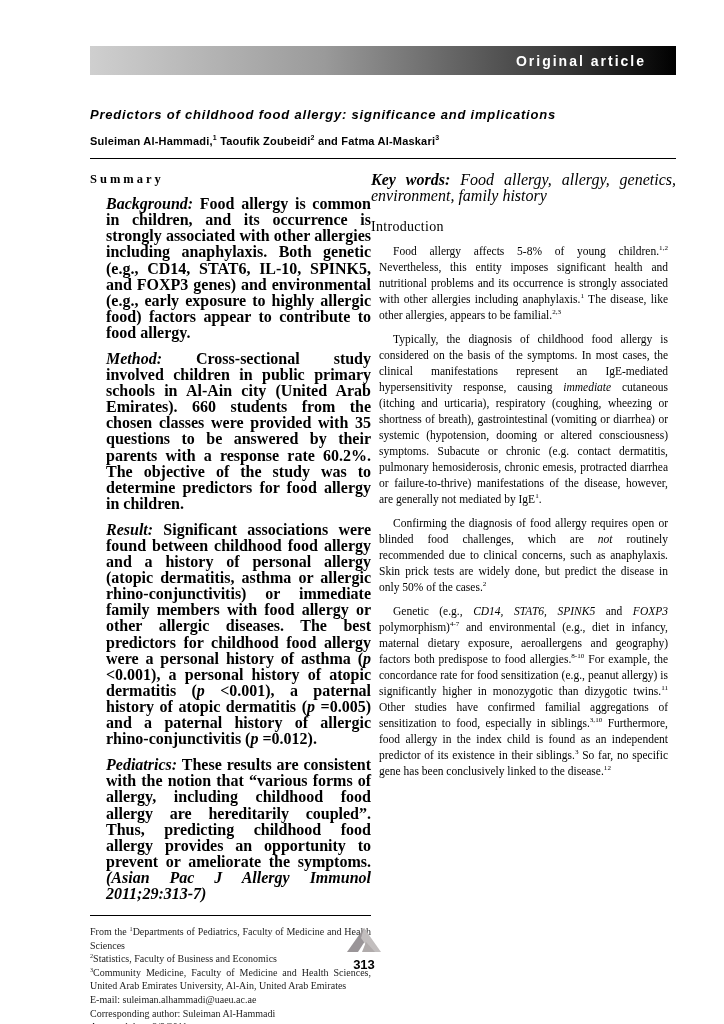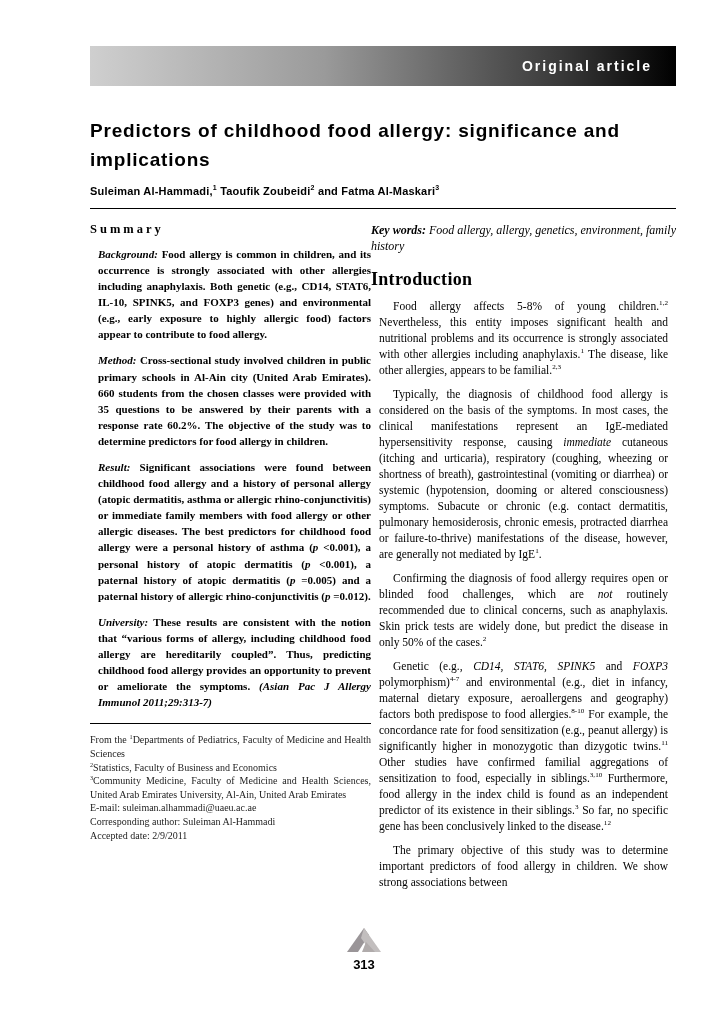--- a/index.html
+++ b/index.html
@@ -7,68 +7,69 @@
     position:relative;
     width:724px; height:1024px;
     background:#ffffff;
     box-sizing:border-box;
     padding:46px 48px 0 90px;
     overflow:hidden;
     font-family:"Liberation Serif", serif;
     color:#000;
   }
   .banner {
-    height:40px;
+    height:29px;
     background:linear-gradient(90deg, #cfcfcf 0%, #9a9a9a 40%, #3a3a3a 80%, #000 100%);
     display:flex; align-items:center; justify-content:flex-end;
-    padding-right:24px;
+    padding-right:30px;
   }
   .banner span {
     font-family:"Liberation Sans", sans-serif;
     font-weight:bold; font-size:14px; letter-spacing:2px; color:#ffffff;
   }
   .title {
     margin:30px 0 0 0;
     max-width:575px;
     font-family:"Liberation Sans", sans-serif;
-    font-size:19px; font-weight:bold; letter-spacing:0.8px;
+    font-size:13px; font-weight:bold; letter-spacing:0.8px;
     line-height:1.55;
+    font-style:italic;
   }
   .authors {
     margin-top:10px;
     font-family:"Liberation Sans", sans-serif;
     font-size:11px; font-weight:bold; letter-spacing:0.2px;
   }
   .authors sup { font-size:7px; }
   .head-rule { border:none; border-top:1.5px solid #000; margin:11px 0 13px 0; }
   .columns { display:flex; }
   .col-left  { width:281px; flex:none; }
   .col-right { flex:1; }
 
   
   .summary-heading {
     font-weight:bold; font-size:12.5px; letter-spacing:3px; margin:0 0 9px 0;
   }
   .sum-para {
-    font-weight:bold; font-size:11px; line-height:16.1px;
-    text-align:justify; margin:0 0 10px 8px;
+    font-weight:bold; font-size:16px; line-height:16.1px;
+    text-align:justify; margin:0 0 10px 16px;
   }
   .para-label { font-style:italic; }
   .foot-rule { border:none; border-top:1px solid #000; margin:13px 0 9px 0; }
   .footnotes p {
     font-size:10px; line-height:13.6px; margin:0; color:#1c1c1c; text-align:justify;
   }
 
   
   .keywords {
-    font-style:italic; font-size:12px; line-height:16px;
+    font-style:italic; font-size:16px; line-height:16px;
     text-align:justify; margin:0 0 15px 0;
   }
   .kw-label { font-weight:bold; }
-  .intro-heading { font-size:18px; font-weight:bold; margin:0 0 2px 0; letter-spacing:0.3px; }
+  .intro-heading { font-size:14px; font-weight:normal; margin:0 0 2px 0; letter-spacing:0.3px; }
   .body-para {
     font-size:11.5px; line-height:16px; text-align:justify;
     margin:8px; text-indent:14px;
   }
   sup { font-size:0.62em; vertical-align:super; line-height:0; }
 
   
   .footer { position:absolute; left:4px; right:0; bottom:52px; text-align:center; }
   .logo { display:block; margin:0 auto 2px auto; }
   .page-number {
@@ -95,21 +96,21 @@
 
     <div class="col-left">
       <div class="summary-heading">Summary</div>
 
       <p class="sum-para"><span class="para-label">Background:</span> <span>Food allergy is common in children, and its occurrence is strongly associated with other allergies including anaphylaxis. Both genetic (e.g., CD14, STAT6, IL-10, SPINK5, and FOXP3 genes) and environmental (e.g., early exposure to highly allergic food) factors appear to contribute to food allergy.</span></p>
 
       <p class="sum-para"><span class="para-label">Method:</span> <span>Cross-sectional study involved children in public primary schools in Al-Ain city (United Arab Emirates). 660 students from the chosen classes were provided with 35 questions to be answered by their parents with a response rate 60.2%. The objective of the study was to determine predictors for food allergy in children.</span></p>
 
       <p class="sum-para"><span class="para-label">Result:</span> <span>Significant associations were found between childhood food allergy and a history of personal allergy (atopic dermatitis, asthma or allergic rhino-conjunctivitis) or immediate family members with food allergy or other allergic diseases. The best predictors for childhood food allergy were a personal history of asthma (<i>p</i> &lt;0.001), a personal history of atopic dermatitis (<i>p</i> &lt;0.001), a paternal history of atopic dermatitis (<i>p</i> =0.005) and a paternal history of allergic rhino-conjunctivitis (<i>p</i> =0.012).</span></p>
 
-      <p class="sum-para"><span class="para-label">University:</span> <span>These results are consistent with the notion that “various forms of allergy, including childhood food allergy are hereditarily coupled”. Thus, predicting childhood food allergy provides an opportunity to prevent or ameliorate the symptoms. <i>(Asian Pac J Allergy Immunol 2011;29:313-7)</i></span></p>
+      <p class="sum-para"><span class="para-label">Pediatrics:</span> <span>These results are consistent with the notion that “various forms of allergy, including childhood food allergy are hereditarily coupled”. Thus, predicting childhood food allergy provides an opportunity to prevent or ameliorate the symptoms. <i>(Asian Pac J Allergy Immunol 2011;29:313-7)</i></span></p>
 
       <hr class="foot-rule">
 
       <div class="footnotes">
         <p>From the <sup>1</sup>Departments of Pediatrics, Faculty of Medicine and Health Sciences</p>
         <p><sup>2</sup>Statistics, Faculty of Business and Economics</p>
         <p><sup>3</sup>Community Medicine, Faculty of Medicine and Health Sciences, United Arab Emirates University, Al-Ain, United Arab Emirates</p>
         <p>E-mail: suleiman.alhammadi@uaeu.ac.ae</p>
         <p>Corresponding author: Suleiman Al-Hammadi</p>
         <p>Accepted date: 2/9/2011</p>
@@ -118,21 +119,20 @@
 
     <div class="col-right">
       <p class="keywords"><span class="kw-label">Key words:</span> <span>Food allergy, allergy, genetics, environment, family history</span></p>
 
       <h2 class="intro-heading">Introduction</h2>
 
       <p class="body-para">Food allergy affects 5-8% of young children.<sup>1,2</sup> Nevertheless, this entity imposes significant health and nutritional problems and its occurrence is strongly associated with other allergies including anaphylaxis.<sup>1</sup> The disease, like other allergies, appears to be familial.<sup>2,3</sup></p>
       <p class="body-para">Typically, the diagnosis of childhood food allergy is considered on the basis of the symptoms. In most cases, the clinical manifestations represent an IgE-mediated hypersensitivity response, causing <i>immediate</i> cutaneous (itching and urticaria), respiratory (coughing, wheezing or shortness of breath), gastrointestinal (vomiting or diarrhea) or systemic (hypotension, dooming or altered consciousness) symptoms. Subacute or chronic (e.g. contact dermatitis, pulmonary hemosiderosis, chronic emesis, protracted diarrhea or failure-to-thrive) manifestations of the disease, however, are generally not mediated by IgE<sup>1</sup>.</p>
       <p class="body-para">Confirming the diagnosis of food allergy requires open or blinded food challenges, which are <i>not</i> routinely recommended due to clinical concerns, such as anaphylaxis.  Skin prick tests are widely done, but predict the disease in only 50% of the cases.<sup>2</sup></p>
       <p class="body-para">Genetic (e.g., <i>CD14, STAT6, SPINK5</i> and <i>FOXP3</i> polymorphism)<sup>4-7</sup> and environmental (e.g., diet in infancy, maternal dietary exposure, aeroallergens and geography) factors both predispose to food allergies.<sup>8-10</sup> For example, the concordance rate for food sensitization (e.g., peanut allergy) is significantly higher in monozygotic than dizygotic twins.<sup>11</sup> Other studies have confirmed familial aggregations of sensitization to food, especially in siblings.<sup>3,10</sup> Furthermore, food allergy in the index child is found as an independent predictor of its existence in their siblings.<sup>3</sup> So far, no specific gene has been conclusively linked to the disease.<sup>12</sup></p>
-      <p class="body-para">The primary objective of this study was to determine important predictors of food allergy in children. We show strong associations between</p>
     </div>
 
   </div>
 
   <div class="footer">
     <svg class="logo" width="40" height="30" viewBox="0 0 40 30" xmlns="http://www.w3.org/2000/svg">
       <polygon points="3,27 20,3 25,10 14,27" fill="#9a9598"></polygon>
       <polygon points="20,3 37,27 27,27 17,13" fill="#c2bebe"></polygon>
       <polygon points="22,17 31,27 18,27" fill="#b0abab"></polygon>
     </svg>

